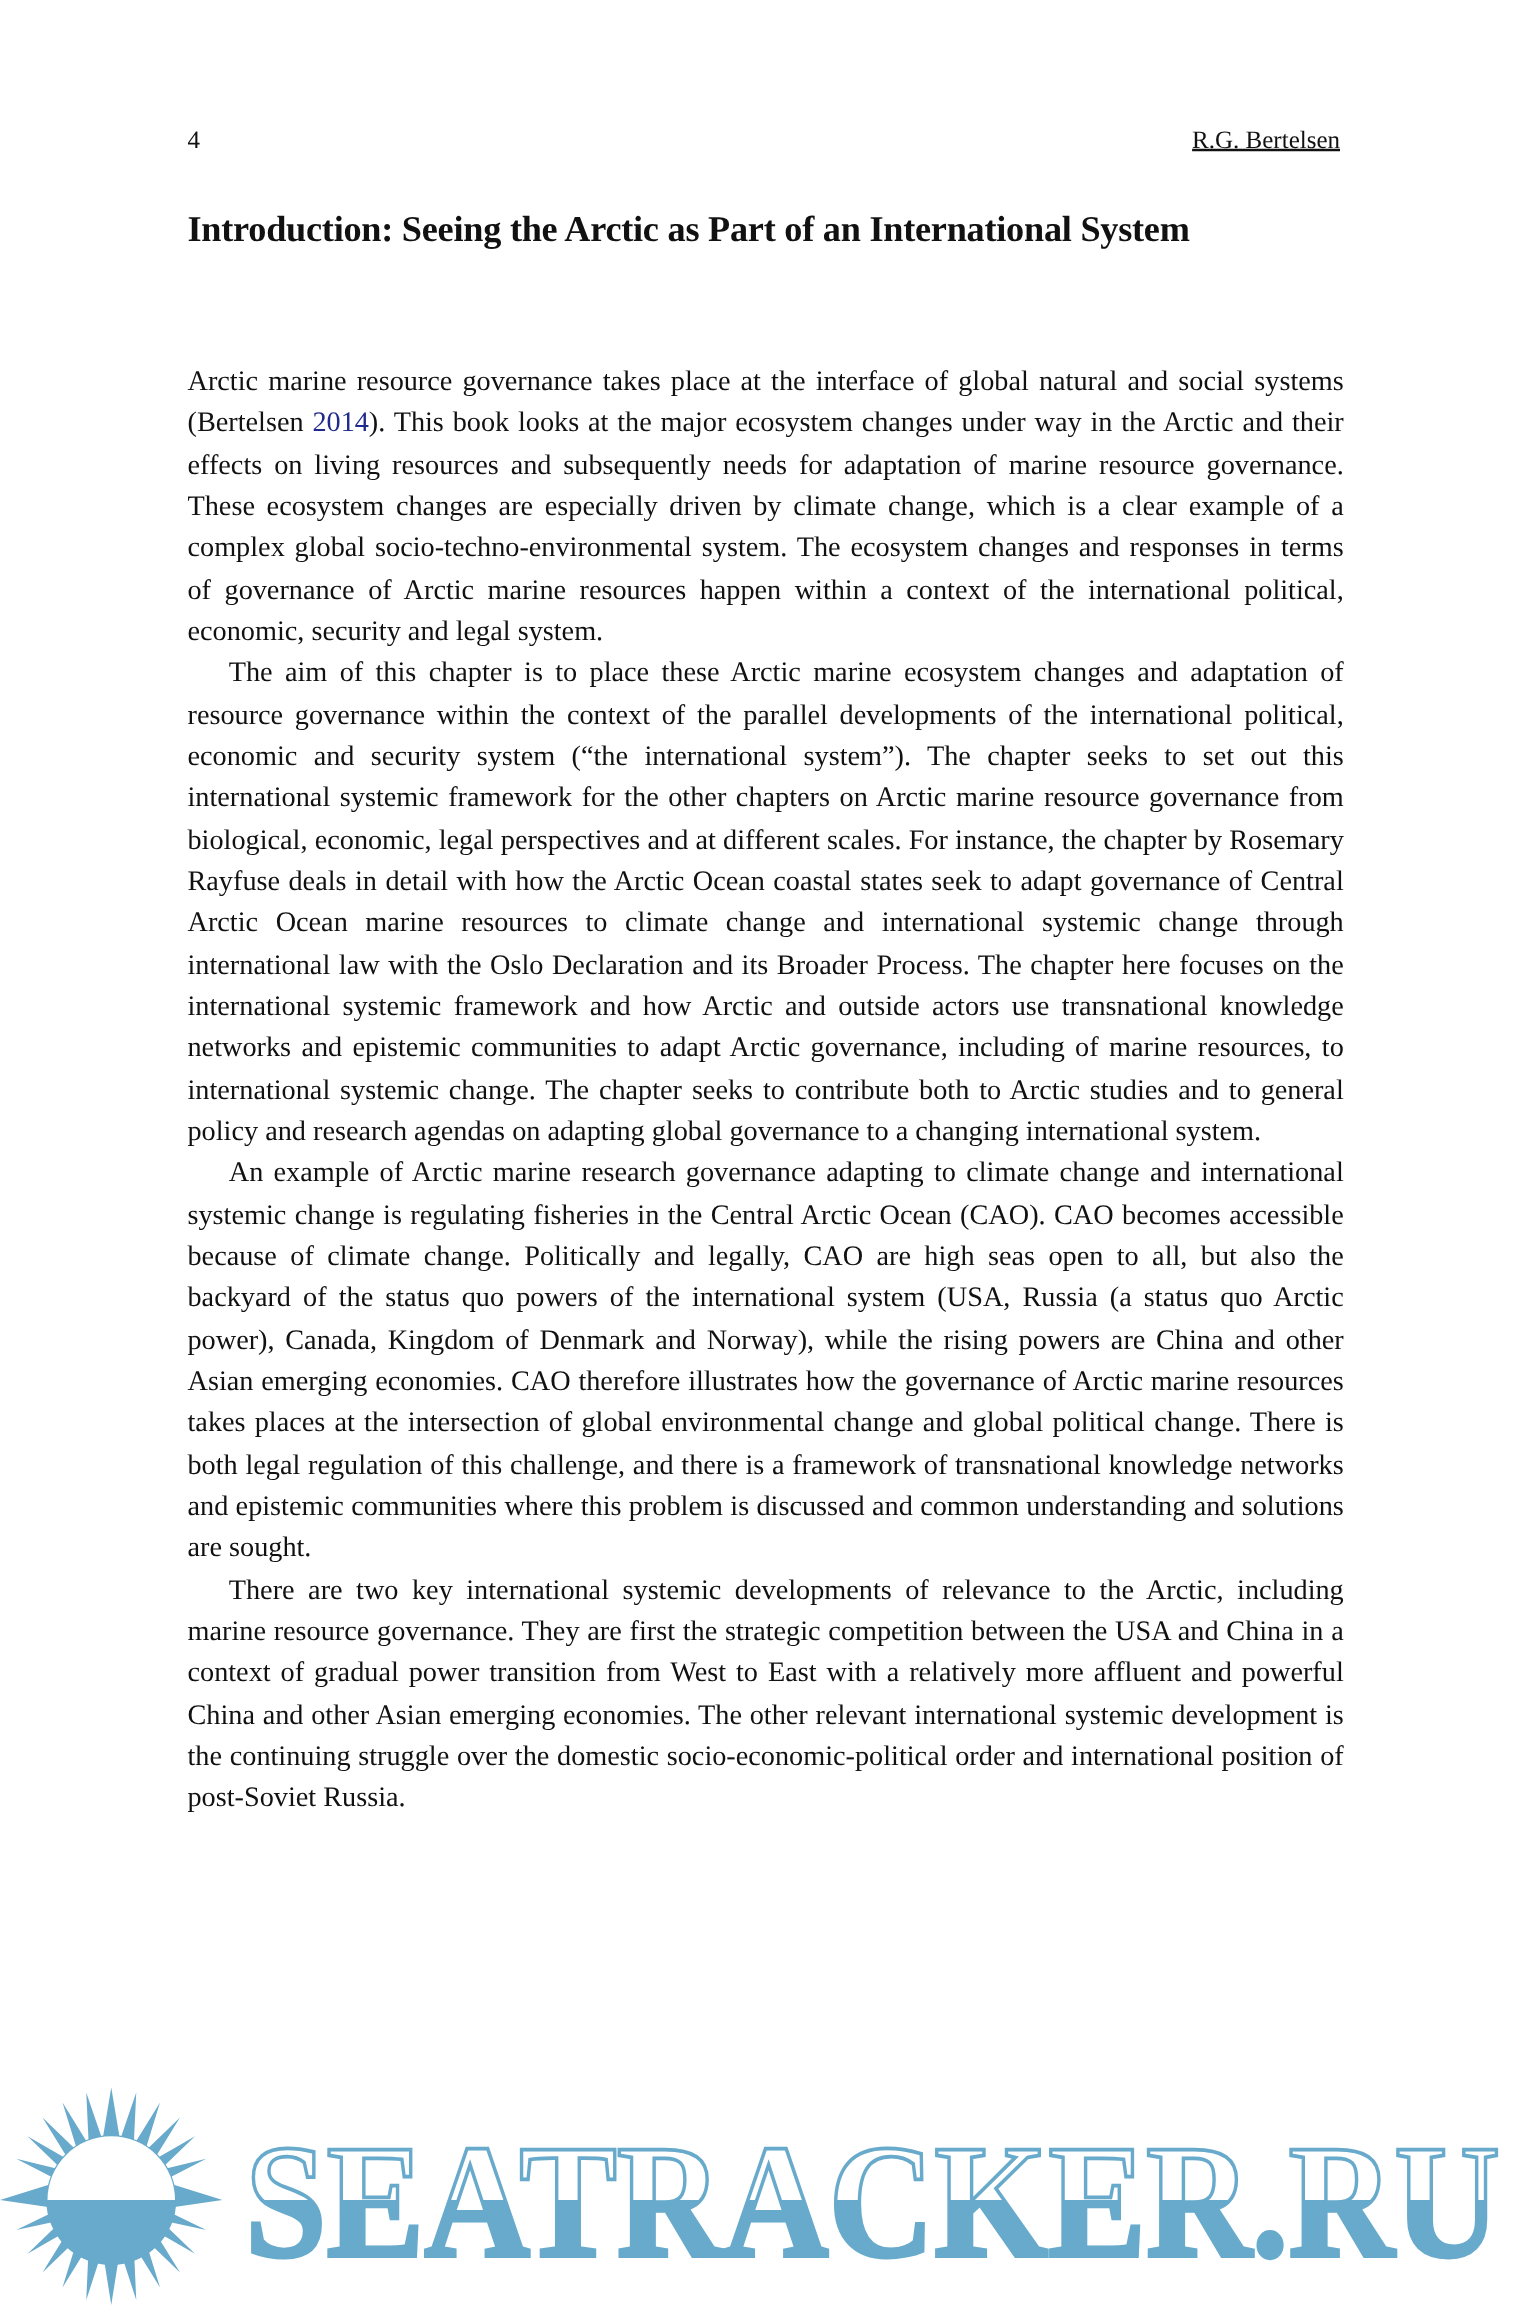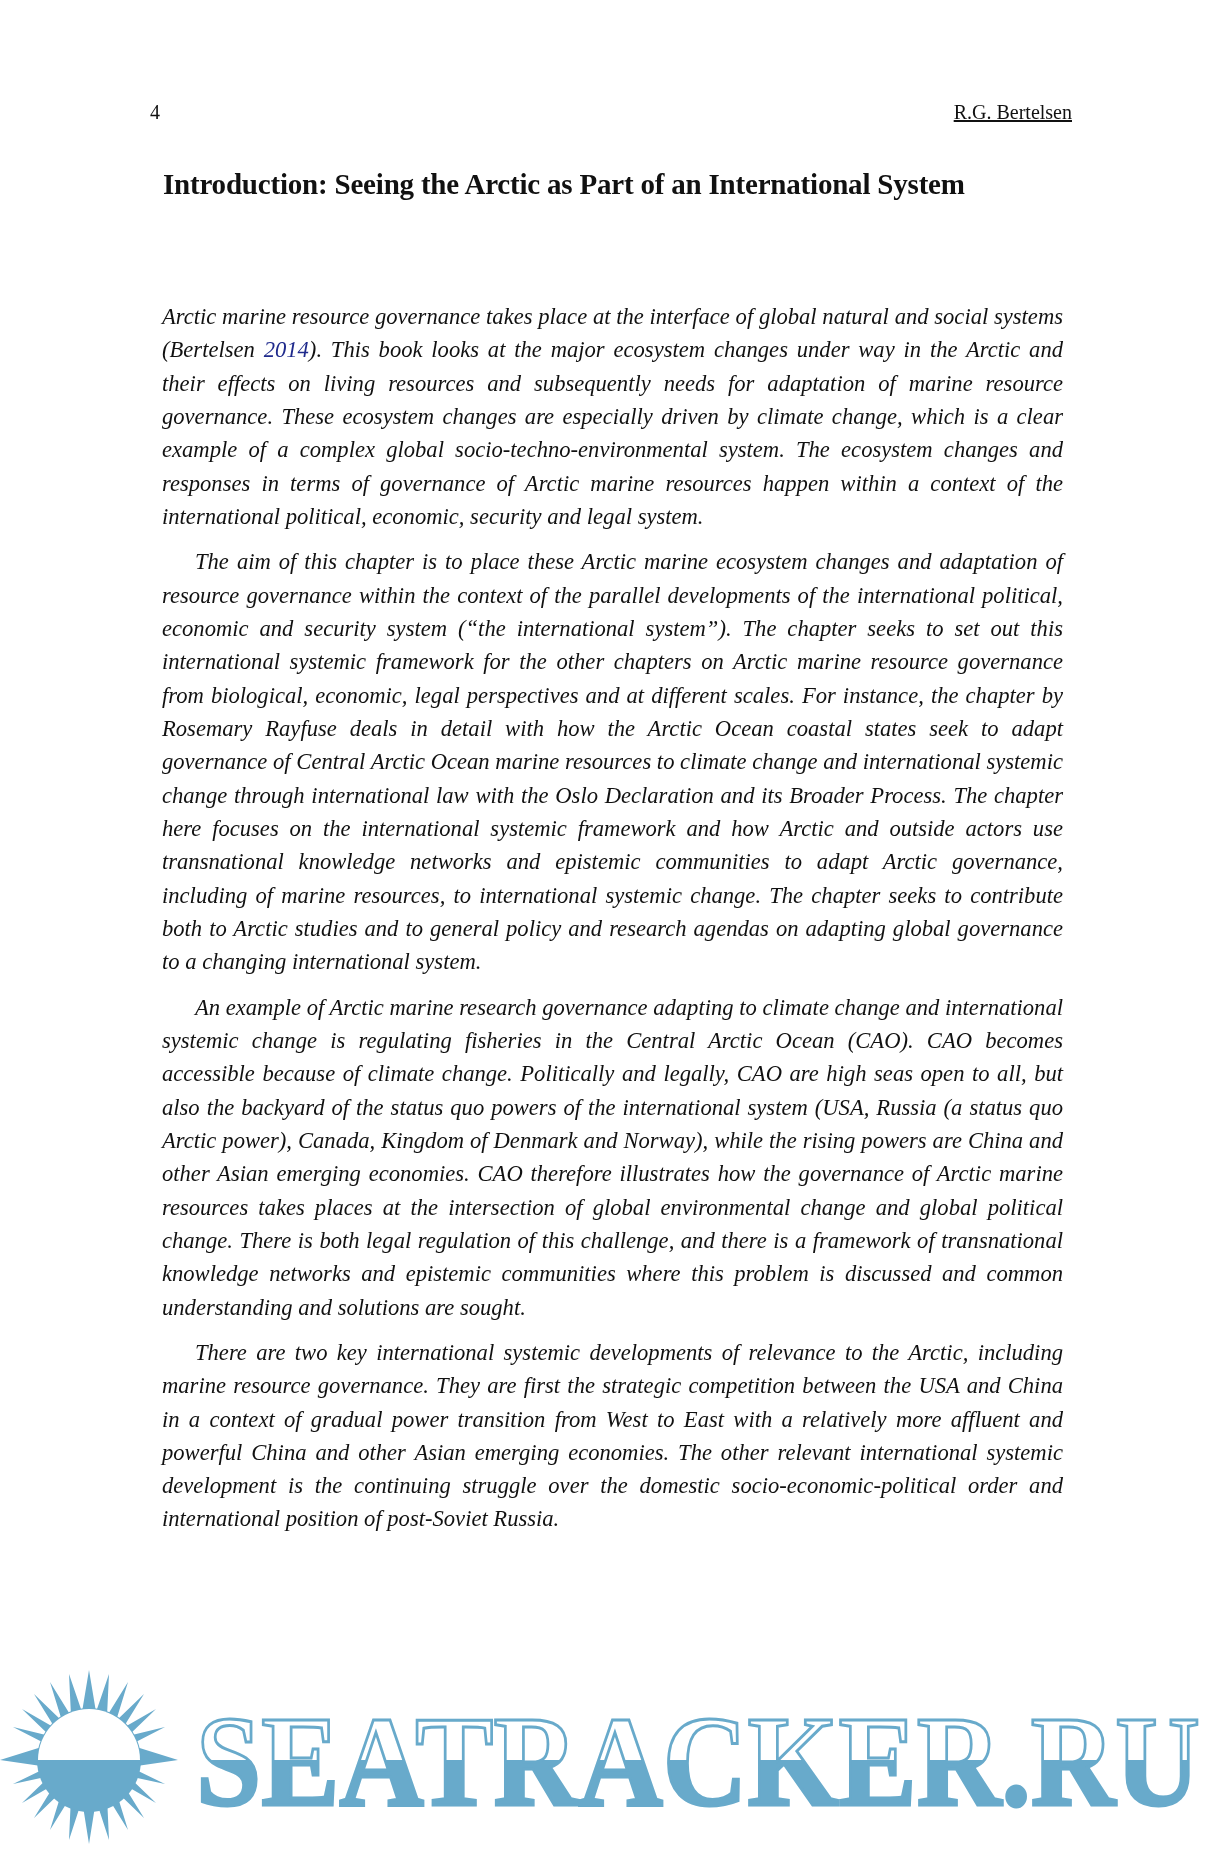--- a/index.html
+++ b/index.html
@@ -30,43 +30,42 @@
     top: 0;
   }
   .running-head {
     position: absolute;
     right: 0;
     top: 0;
     text-decoration: underline;
   }
   .chapter-section-title {
     position: absolute;
-    left: 163px;
+    left: 150px;
     top: 167px;
     width: 860px;
     margin: 0;
     font-size: 29px;
     line-height: 34px;
     font-weight: bold;
     letter-spacing: -0.2px;
   }
   .body-text {
     position: absolute;
     left: 150px;
     top: 288px;
     width: 925px;
     font-size: 22.6px;
     line-height: 33.33px;
     text-align: justify;
     hyphens: manual;
   }
   .body-text p {
-    margin: 12px;
+    margin: 0;
     text-align: justify;
-    font-style: italic;
   }
   .body-text p.indent {
     text-indent: 33px;
   }
   .citation-link {
     color: #1f2a8c;
     text-decoration: none;
     cursor: pointer;
   }
   .watermark {

